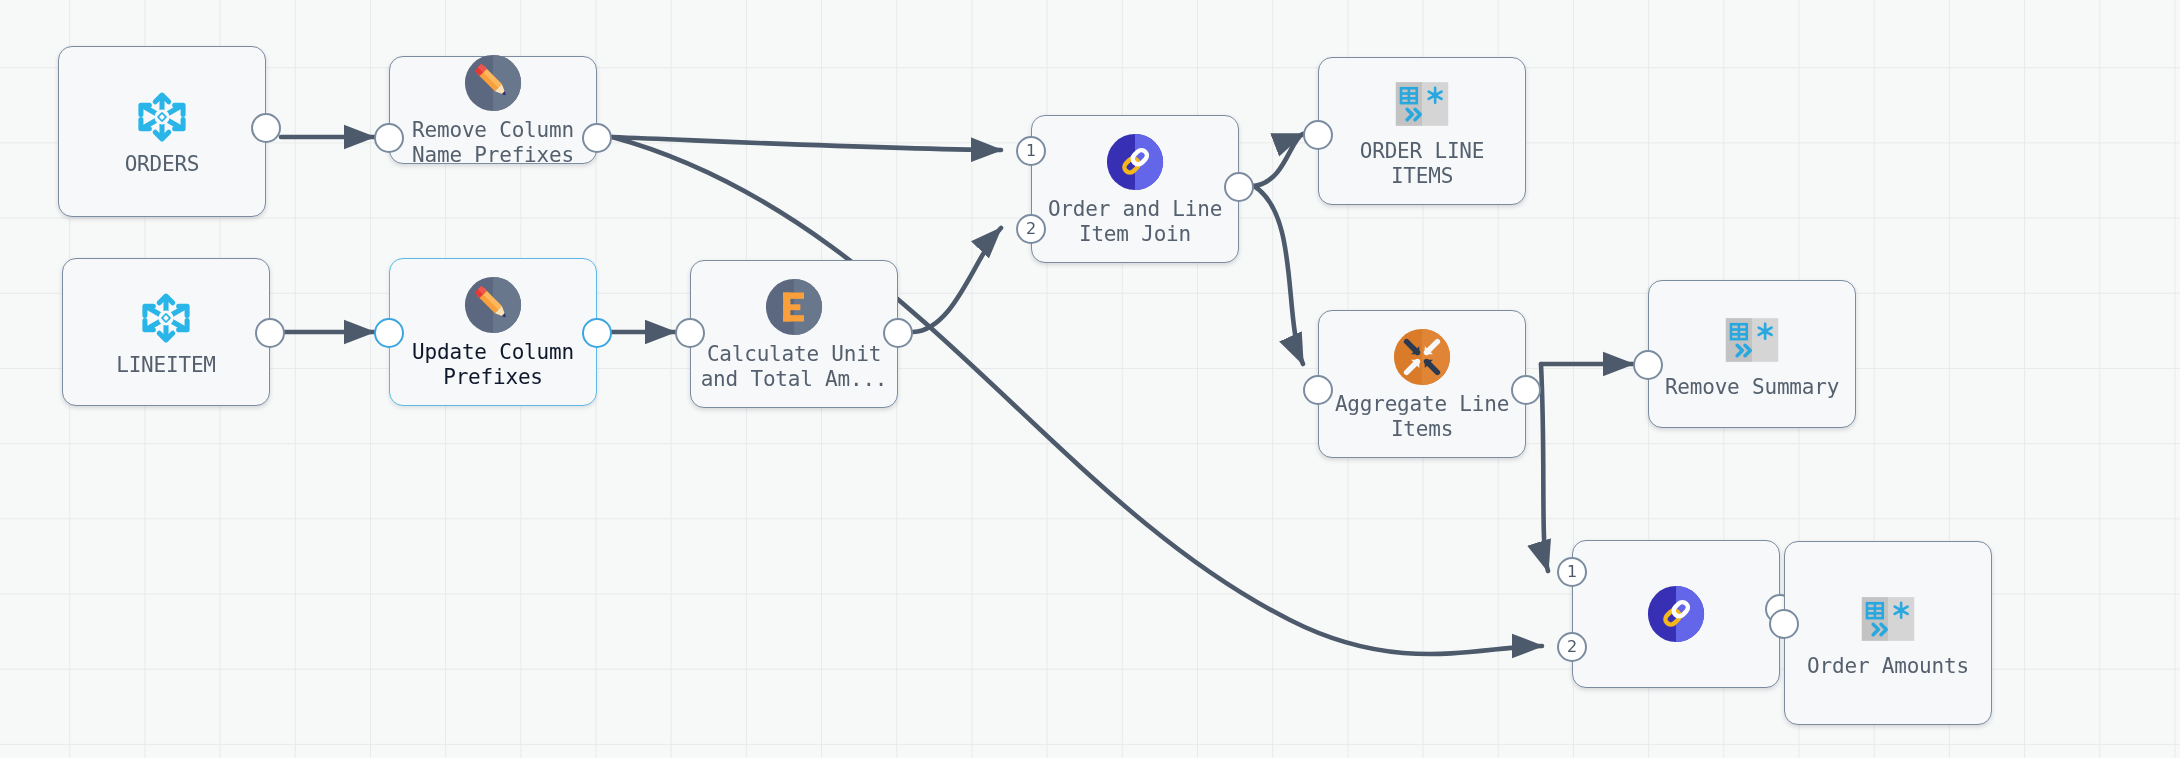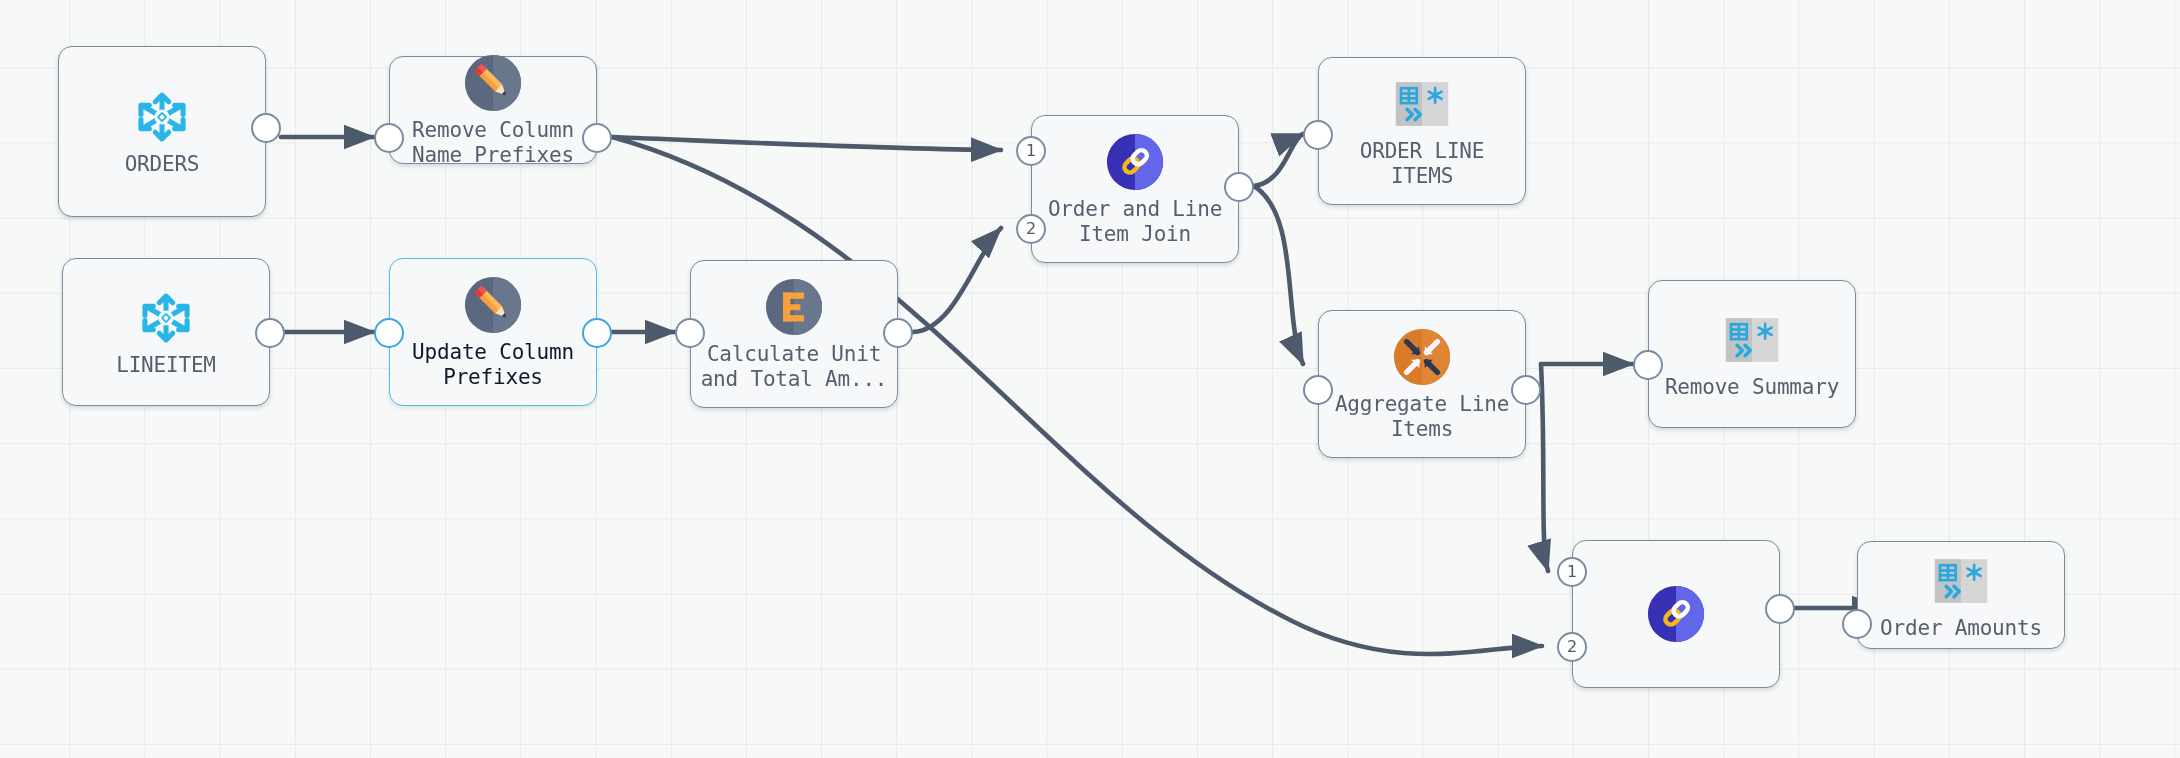--- a/index.html
+++ b/index.html
@@ -352,21 +352,21 @@
           <rect x="18" y="26" width="17" height="12" rx="6" fill="none" stroke="#f5b71a" stroke-width="5"></rect>
           <rect x="31" y="26" width="17" height="12" rx="6" fill="none" stroke="#ffffff" stroke-width="5"></rect>
         </g>
       </svg>
     </div>
     <div class="port numbered" style="left:-16px; top:16px;">1</div>
     <div class="port numbered" style="left:-16px; top:91px;">2</div>
     <div class="port" style="right:-16px; top:53px;"></div>
   </div>
 
-  <div class="node" style="left:1857px; top:541px; width:208px; height:108px;">
+  <div class="node" style="left:1784px; top:541px; width:208px; height:184px;">
     <div class="node-icon">
       <svg class="tbl-icon" viewBox="0 0 64 52" xmlns="http://www.w3.org/2000/svg">
         <rect x="2" y="1" width="30" height="50" fill="#c3c3c3"></rect>
         <rect x="32" y="1" width="30" height="50" fill="#d5d5d5"></rect>
         <g fill="none" stroke="#29a8e0" stroke-width="3">
           <rect x="8" y="8" width="18" height="17"></rect>
           <line x1="8" y1="14" x2="26" y2="14"></line>
           <line x1="8" y1="19.5" x2="26" y2="19.5"></line>
           <line x1="17" y1="8" x2="17" y2="25"></line>
         </g>

